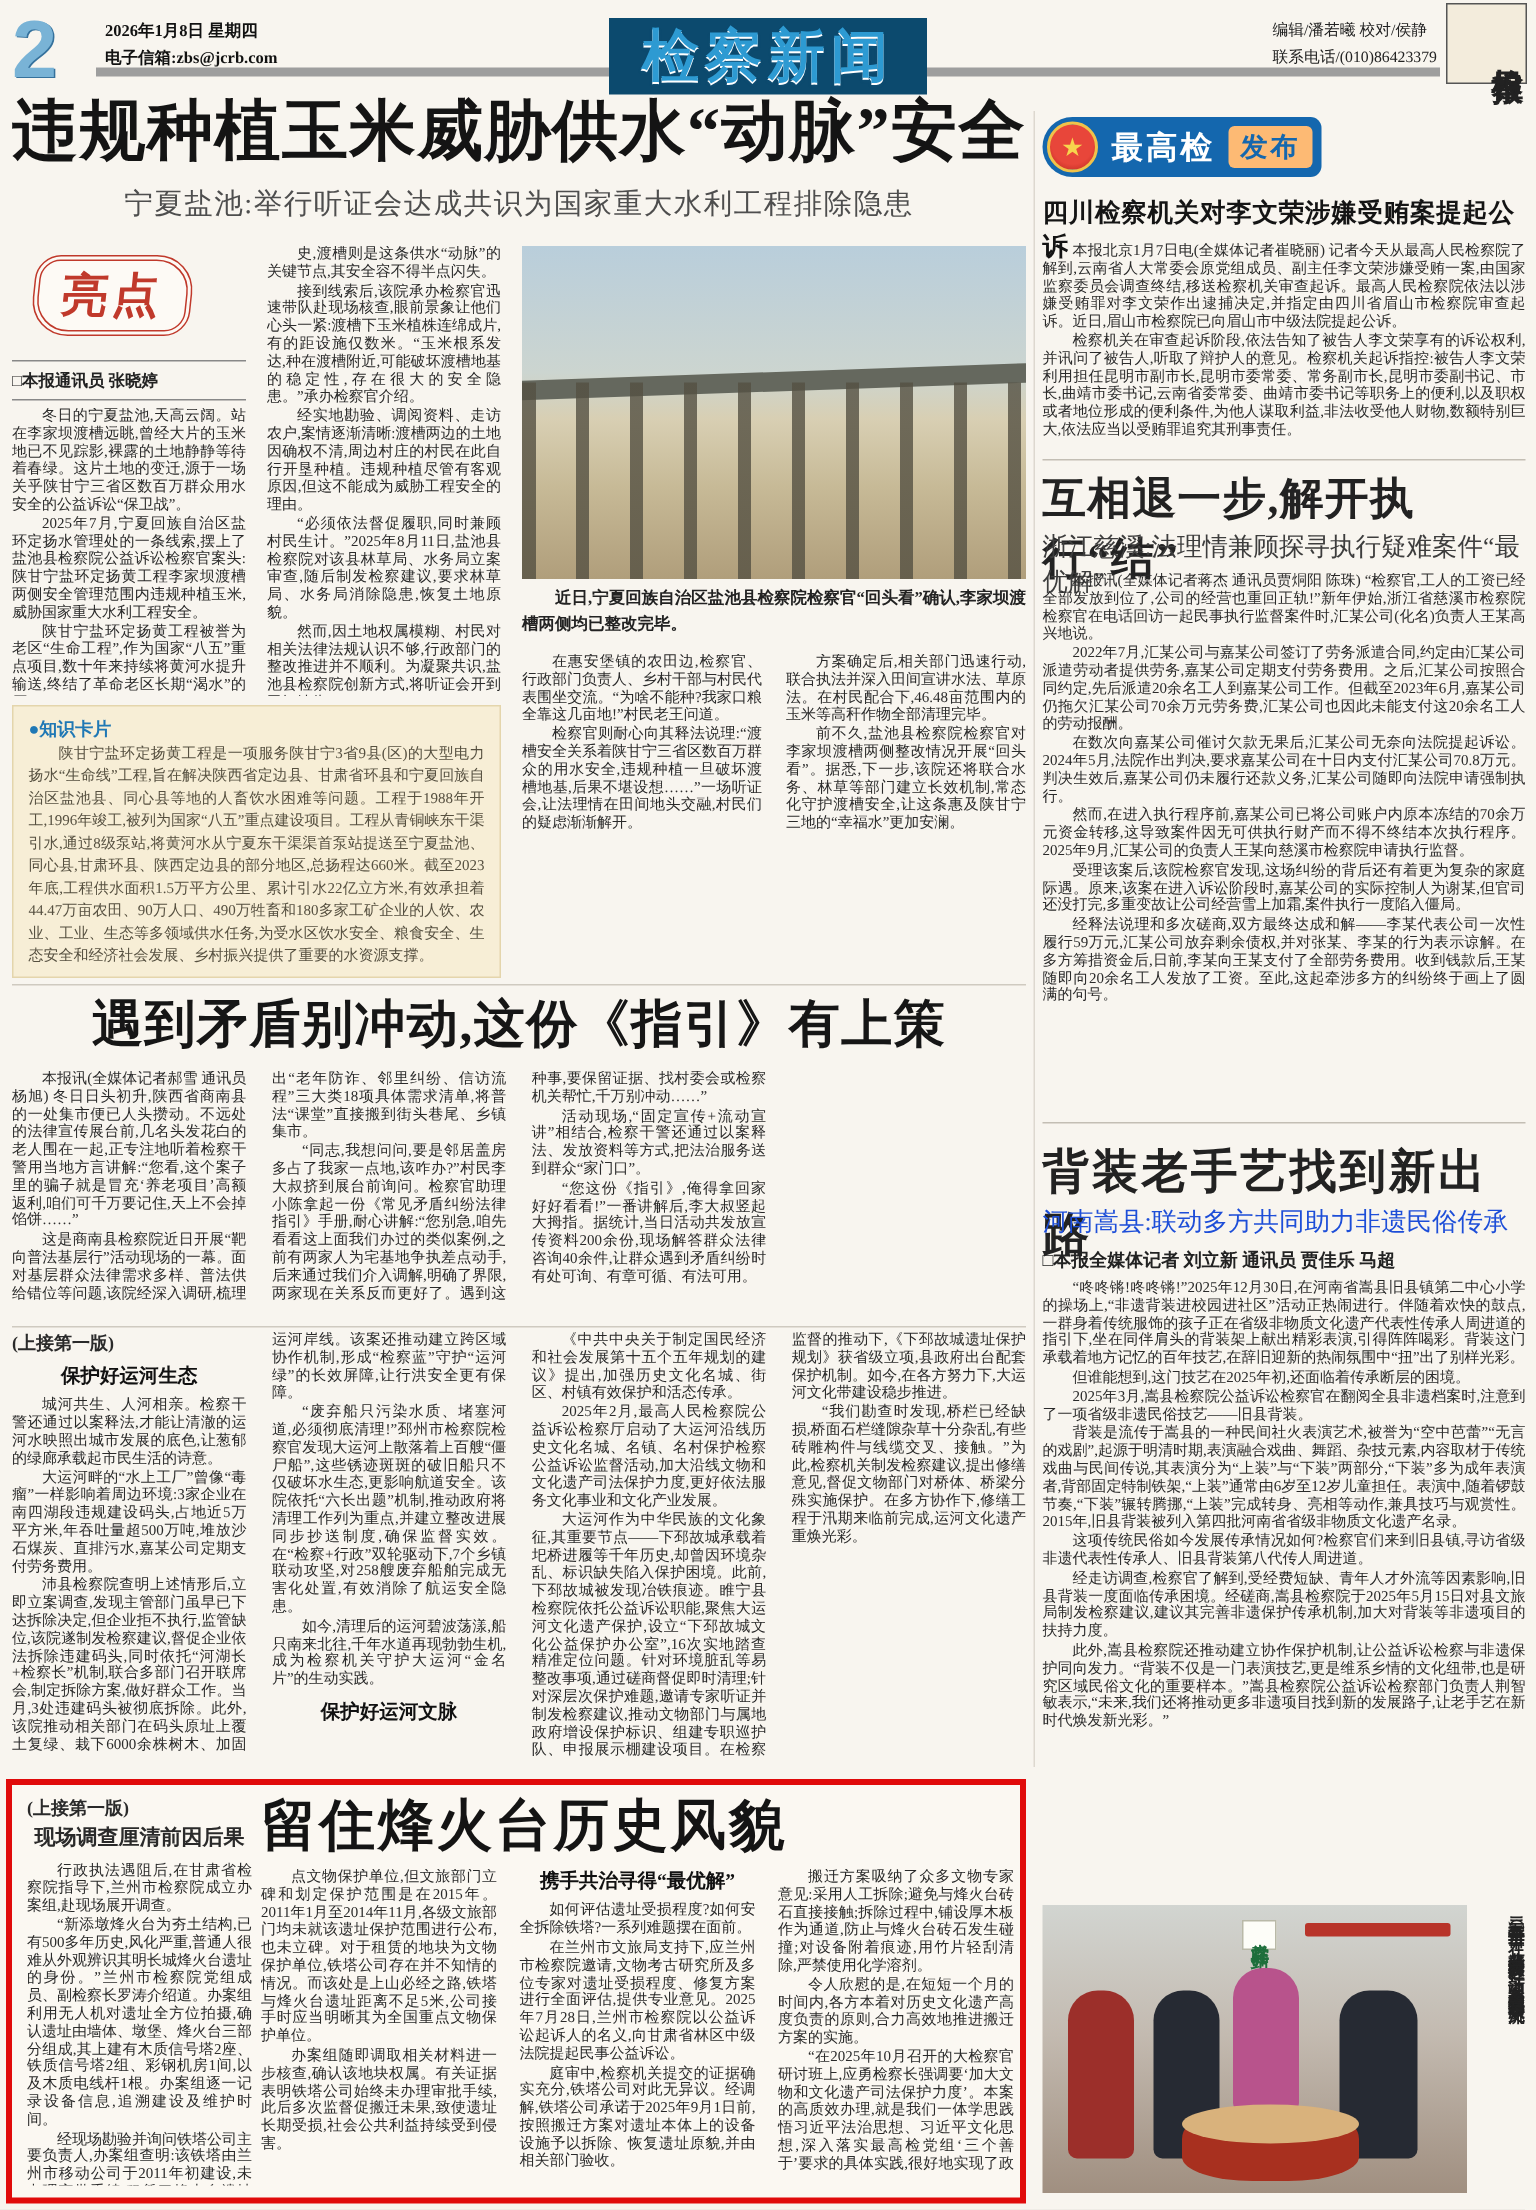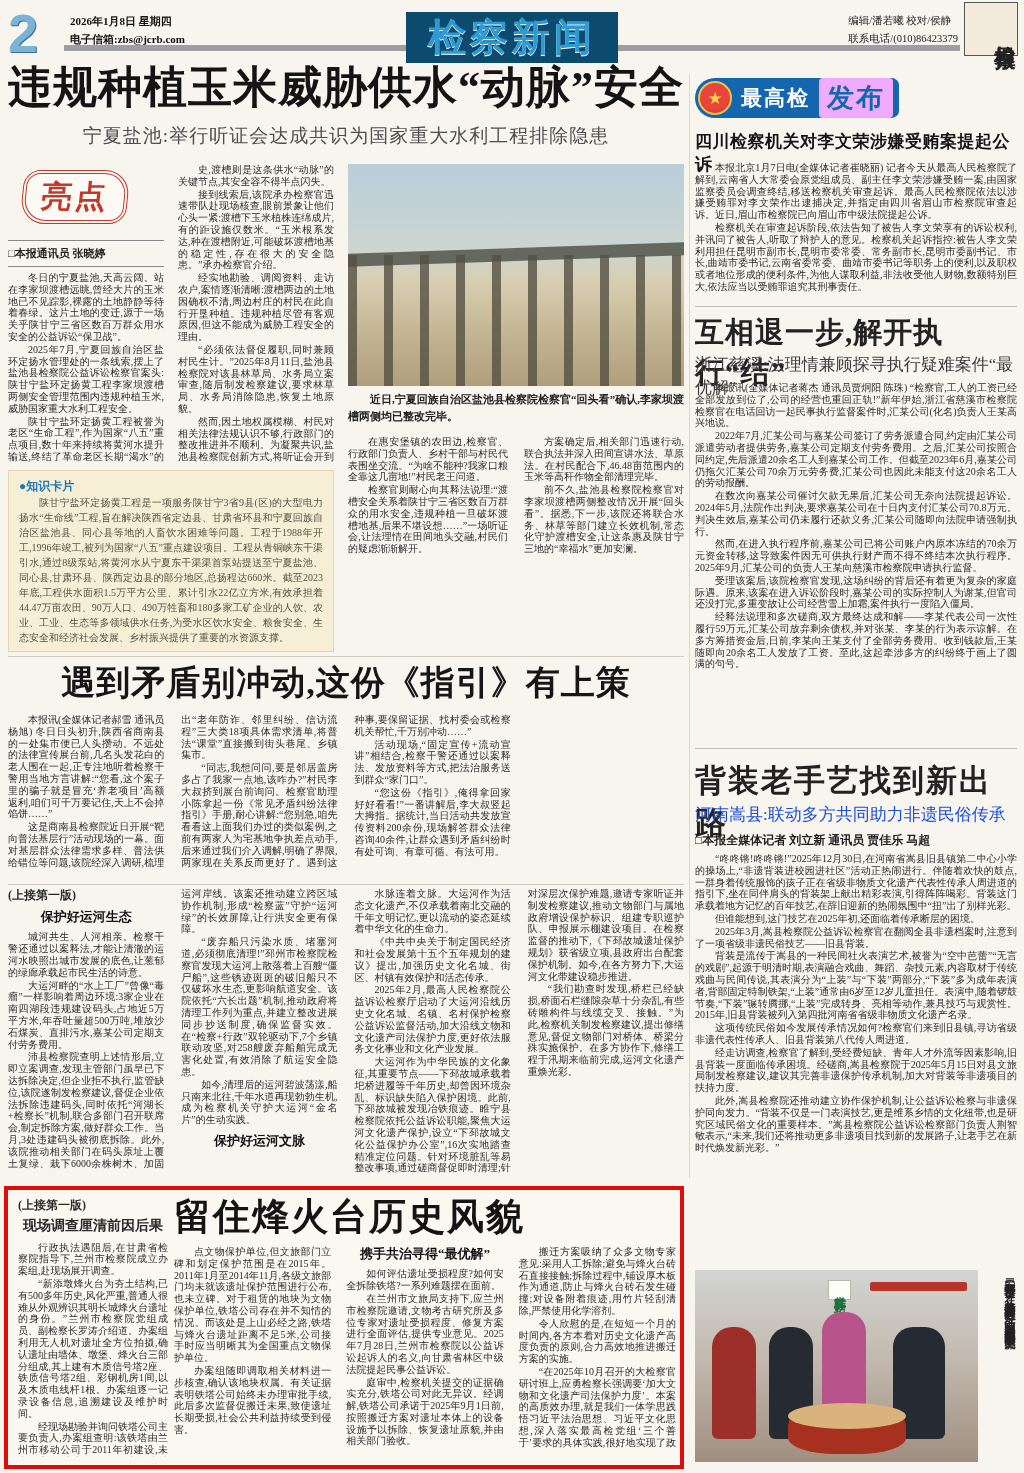--- a/index.html
+++ b/index.html
@@ -83,21 +83,21 @@
 
   
   .vdiv { position:absolute; left:689px; top:74px; height:1104px; border-left:1px solid #ddd8cf; }
   .rightcol { position:absolute; left:695px; top:70px; width:322px; height:1400px; }
   .release-badge { position:absolute; left:0; top:8px; height:40px; display:inline-flex; align-items:center;
     background:#1467ae; border-radius:22px 8px 8px 22px; padding:3px 6px 3px 3px;
     font-family:"Liberation Sans",sans-serif; }
   .emblem { width:34px; height:34px; border-radius:50%; background:radial-gradient(circle at 50% 42%, #e8463a 0 60%, #b3241b 100%);
     border:2px solid #f0c24a; display:flex; align-items:center; justify-content:center; color:#f7d54d; font-size:17px; }
   .bmain { color:#fff; font-size:21px; font-weight:900; letter-spacing:2px; margin:0 9px; }
-  .bfabu { background:#f0abfc; color:#1467ae; font-size:27px; font-weight:900; letter-spacing:2px;
+  .bfabu { background:#fdba74; color:#1467ae; font-size:18px; font-weight:900; letter-spacing:2px;
     padding:2px 8px; border-radius:4px; }
   .rel-head { position:absolute; left:0; top:60px; width:322px; font-size:17px; font-weight:900; color:#141414; letter-spacing:0.5px;}
   .rel-paras { position:absolute; left:0; top:92px; width:322px; height:138px; }
   .rdiv { position:absolute; left:0; width:322px; border-top:1px solid #c3beb4; }
   .a3-head { position:absolute; left:0; top:243px; width:322px; font-size:29px; font-weight:900; text-align:left; letter-spacing:1px; }
   .a3-sub  { position:absolute; left:0; top:283px; width:322px; font-size:17px; color:#3d3d3d; }
   .a3-paras{ position:absolute; left:0; top:312px; width:322px; height:358px; }
   .a4-head { position:absolute; left:0; top:690px; width:322px; font-size:31px; font-weight:900; letter-spacing:2px; }
   .a4-sub  { position:absolute; left:0; top:733px; width:322px; font-size:17px; color:#1d4ed8; }
   .a4-byline { position:absolute; left:0; top:762px; width:322px; font-size:12px; font-weight:bold; }
@@ -194,21 +194,20 @@
       <div class="subhead-inline">保护好运河生态</div>
       <div>
           <p>城河共生、人河相亲。检察干警还通过以案释法,才能让清澈的运河水映照出城市发展的底色,让葱郁的绿廊承载起市民生活的诗意。</p>
           <p>大运河畔的“水上工厂”曾像“毒瘤”一样影响着周边环境:3家企业在南四湖段违规建设码头,占地近5万平方米,年吞吐量超500万吨,堆放沙石煤炭、直排污水,嘉某公司定期支付劳务费用。</p>
           <p>沛县检察院查明上述情形后,立即立案调查,发现主管部门虽早已下达拆除决定,但企业拒不执行,监管缺位,该院遂制发检察建议,督促企业依法拆除违建码头,同时依托“河湖长+检察长”机制,联合多部门召开联席会,制定拆除方案,做好群众工作。当月,3处违建码头被彻底拆除。此外,该院推动相关部门在码头原址上覆土复绿、栽下6000余株树木、加固运河岸线。该案还推动建立跨区域协作机制,形成“检察蓝”守护“运河绿”的长效屏障,让行洪安全更有保障。</p>
           <p>“废弃船只污染水质、堵塞河道,必须彻底清理!”邳州市检察院检察官发现大运河上散落着上百艘“僵尸船”,这些锈迹斑斑的破旧船只不仅破坏水生态,更影响航道安全。该院依托“六长出题”机制,推动政府将清理工作列为重点,并建立整改进展同步抄送制度,确保监督实效。在“检察+行政”双轮驱动下,7个乡镇联动攻坚,对258艘废弃船舶完成无害化处置,有效消除了航运安全隐患。</p>
           <p>如今,清理后的运河碧波荡漾,船只南来北往,千年水道再现勃勃生机,成为检察机关守护大运河“金名片”的生动实践。</p>
         </div>
       <div class="subhead-inline">保护好运河文脉</div>
       <div>
-          <p>水脉连着文脉。大运河作为活态文化遗产,不仅承载着南北交融的千年文明记忆,更以流动的姿态延续着中华文化的生命力。</p>
           <p>《中共中央关于制定国民经济和社会发展第十五个五年规划的建议》提出,加强历史文化名城、街区、村镇有效保护和活态传承。</p>
           <p>2025年2月,最高人民检察院公益诉讼检察厅启动了大运河沿线历史文化名城、名镇、名村保护检察公益诉讼监督活动,加大沿线文物和文化遗产司法保护力度,更好依法服务文化事业和文化产业发展。</p>
           <p>大运河作为中华民族的文化象征,其重要节点——下邳故城承载着圯桥进履等千年历史,却曾因环境杂乱、标识缺失陷入保护困境。此前,下邳故城被发现冶铁痕迹。睢宁县检察院依托公益诉讼职能,聚焦大运河文化遗产保护,设立“下邳故城文化公益保护办公室”,16次实地踏查精准定位问题。针对环境脏乱等易整改事项,通过磋商督促即时清理;针对深层次保护难题,邀请专家听证并制发检察建议,推动文物部门与属地政府增设保护标识、组建专职巡护队、申报展示棚建设项目。在检察监督的推动下,《下邳故城遗址保护规划》获省级立项,县政府出台配套保护机制。如今,在各方努力下,大运河文化带建设稳步推进。</p>
           <p>“我们勘查时发现,桥栏已经缺损,桥面石栏缝隙杂草十分杂乱,有些砖雕构件与线缆交叉、接触。”为此,检察机关制发检察建议,提出修缮意见,督促文物部门对桥体、桥梁分殊实施保护。在多方协作下,修缮工程于汛期来临前完成,运河文化遗产重焕光彩。</p>
         </div>
     </div>
   </section>
 
   <section class="firebox">
     <div class="fb-col1 pcol" style="position:absolute;">

